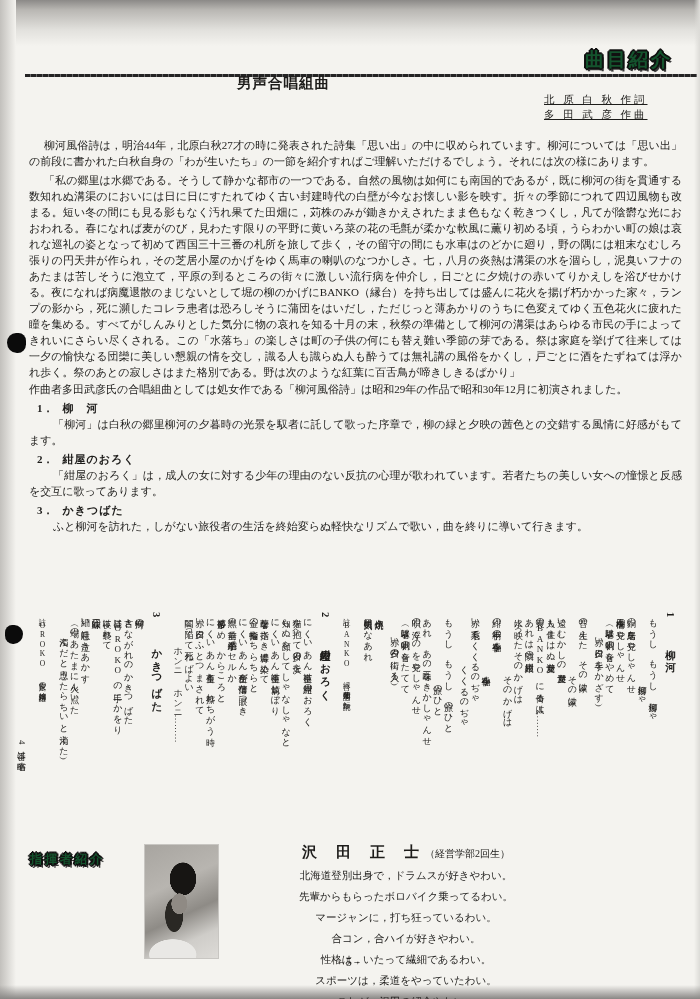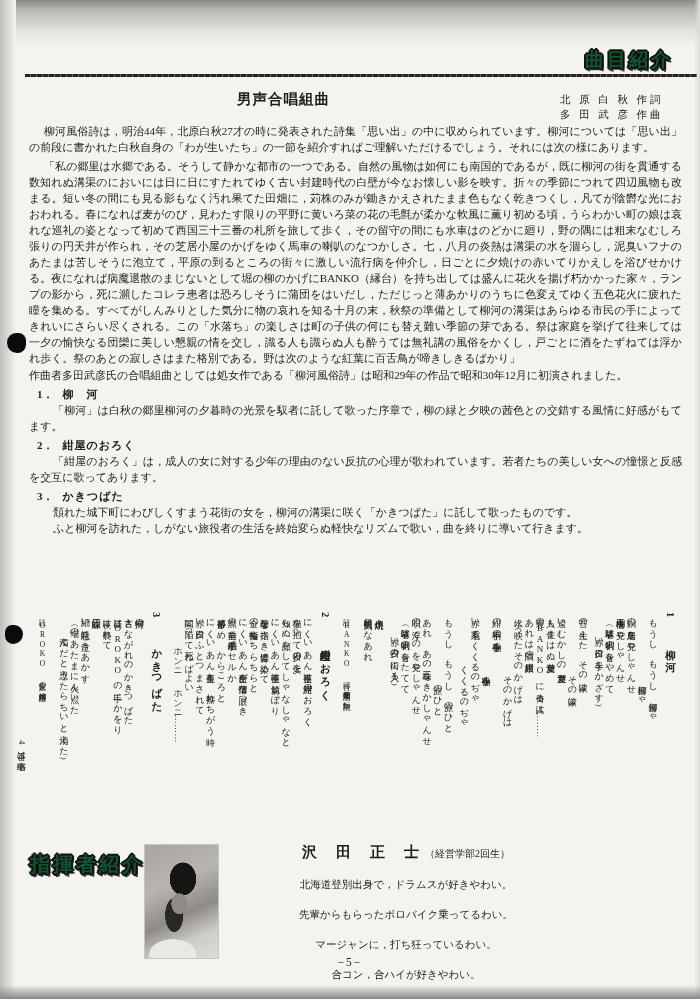--- a/index.html
+++ b/index.html
@@ -13,30 +13,30 @@
   .bottom-band{position:absolute;left:0;right:0;bottom:0;height:14px;
     background:linear-gradient(to bottom,rgba(130,128,125,0),#898785);}
   .right-band{position:absolute;top:0;right:0;bottom:0;width:6px;
     background:linear-gradient(to left,#dcdbd7,rgba(244,243,239,0));}
   
   .badge{position:absolute;font-family:"Liberation Sans",sans-serif;font-weight:bold;
     color:#14532d;letter-spacing:3px;
     text-shadow:-1px -1px 0 #111,1px -1px 0 #111,-1px 1px 0 #111,1px 1px 0 #111,
       -2px 0 0 #111,2px 0 0 #111,0 -2px 0 #111,0 2px 0 #111,2px 3px 0 #3a3a3a;}
   .header-badge{top:47px;left:585px;font-size:19px;}
-  .cond-badge{top:851px;left:30px;font-size:20px;}
+  .cond-badge{top:851px;left:30px;font-size:12px;}
   .rule{position:absolute;top:74px;left:25px;right:3px;height:3px;
     background:repeating-linear-gradient(90deg,#242424 0 5px,#6a6a6a 5px 6px);}
   
-  .title-row{position:absolute;top:90px;left:237px;display:flex;align-items:center;}
+  .title-row{position:absolute;top:74px;left:237px;display:flex;align-items:center;}
   .t-prefix{font-size:14.5px;font-weight:bold;letter-spacing:1px;}
   .t-main{font-size:20px;font-weight:bold;letter-spacing:1px;}
-  .credits{position:absolute;top:92px;left:560px;font-size:10.5px;line-height:15px;letter-spacing:3px;}
+  .credits{position:absolute;top:92px;left:544px;font-size:10.5px;line-height:15px;letter-spacing:3px;text-decoration:underline;}
   
-  .textcol{position:absolute;top:123px;left:0;right:0;font-size:11px;line-height:16px;text-align:justify;}
+  .textcol{position:absolute;top:137px;left:0;right:0;font-size:11px;line-height:16px;text-align:justify;}
   .textcol p{margin:0 18px 0 29px;}
   .intro,.quote{text-indent:15px;}
   .quote{margin-top:3px !important;}
   .post{margin-top:1px !important;}
   #movements{margin-top:3px;}
   .m-head{margin:3px 0 0 37px;font-weight:bold;font-size:11px;line-height:16px;}
   .m-num{margin-right:9px;}
   .m-title{letter-spacing:1px;}
   .m-body{margin:0 18px 1px 29px;text-indent:24px;text-align:justify;}
   
@@ -55,21 +55,21 @@
       radial-gradient(ellipse 40px 26px at 38% 97%,#e9e8e5 58%,rgba(0,0,0,0) 60%),
       radial-gradient(ellipse 13px 17px at 47% 52%,#8f8a84 60%,rgba(0,0,0,0) 62%),
       radial-gradient(ellipse 21px 26px at 52% 30%,#171513 62%,rgba(0,0,0,0) 64%),
       radial-gradient(ellipse 16px 30px at 40% 62%,#2a2824 55%,rgba(0,0,0,0) 58%),
       linear-gradient(155deg,#a8a5a0 0%,#b8b5b0 35%,#8e8b86 60%,#cfcdc9 80%,#dddbd7 100%);
     box-shadow:0 0 0 1px #c8c6c2;}
   .cond-text{position:absolute;top:843px;left:236px;width:340px;text-align:center;}
   .cond-name-row{white-space:nowrap;margin-bottom:3px;}
   .cond-name{font-size:15px;font-weight:bold;letter-spacing:2px;}
   .cond-aff{font-size:10px;letter-spacing:0;}
-  #cond-lines p{margin:16px;font-size:10.5px;line-height:14px;}
+  #cond-lines p{margin:7px;font-size:10.5px;line-height:14px;}
   
   .pagenum{position:absolute;top:956px;left:0;right:0;text-align:center;font-size:11.5px;letter-spacing:2px;}
   .ink{position:absolute;background:#0b0b0b;}
   .blob1{top:333px;left:7px;width:19px;height:20px;border-radius:55% 45% 50% 60%;}
   .blob2{top:625px;left:5px;width:18px;height:19px;border-radius:45% 55% 60% 50%;}
 </style>
 </head>
 <body>
 
 <div class="page">
@@ -92,21 +92,20 @@
   <div class="textcol">
     <p class="intro">柳河風俗詩は，明治44年，北原白秋27才の時に発表された詩集「思い出」の中に収められています。柳河については「思い出」の前段に書かれた白秋自身の「わが生いたち」の一節を紹介すればご理解いただけるでしょう。それには次の様にあります。</p>
     <p class="quote">「私の郷里は水郷である。そうして静かな都市の一つである。自然の風物は如何にも南国的であるが，既に柳河の街を貫通する数知れぬ溝渠のにおいには日に日にすたれてゆく古い封建時代の白壁が今なお懐しい影を映す。折々の季節につれて四辺風物も改まる。短い冬の間にも見る影もなく汚れ果てた田畑に，苅株のみが鋤きかえされたまま色もなく乾きつくし，凡てが陰欝な光におおわれる。春になれば麦がのび，見わたす限りの平野に黄いろ菜の花の毛氈が柔かな軟風に薫り初める頃，うらわかい町の娘は哀れな巡礼の姿となって初めて西国三十三番の札所を旅して歩く，その留守の間にも水車はのどかに廻り，野の隅には粗末なむしろ張りの円天井が作られ，その芝居小屋のかげをゆく馬車の喇叭のなつかしさ。七，八月の炎熱は溝渠の水を涸らし，泥臭いフナのあたまは苦しそうに泡立て，平原の到るところの街々に激しい流行病を仲介し，日ごとに夕焼けの赤いてりかえしを浴びせかける。夜になれば病魔退散のまじないとして堀の柳のかげにBANKO（縁台）を持ち出しては盛んに花火を揚げ朽かかった家々，ランプの影から，死に瀕したコレラ患者は恐ろしそうに蒲団をはいだし，ただじっと薄あかりのうちに色変えてゆく五色花火に疲れた瞳を集める。すべてがしんみりとした気分に物の哀れを知る十月の末，秋祭の準備として柳河の溝渠はあらゆる市民の手によってきれいにさらい尽くされる。この「水落ち」の楽しさは町の子供の何にも替え難い季節の芽である。祭は家庭を挙げて往来しては一夕の愉快なる団欒に美しい懇親の情を交し，識る人も識らぬ人も酔うては無礼講の風俗をかくし，戸ごとに酒をたずねては浮かれ歩く。祭のあとの寂しさはまた格別である。野は次のような紅葉に百舌鳥が啼きしきるばかり」</p>
     <p class="post">作曲者多田武彦氏の合唱組曲としては処女作である「柳河風俗詩」は昭和29年の作品で昭和30年12月に初演されました。</p>
     <div id="movements">
         <div class="m-head"><span class="m-num">1．</span><span class="m-title">柳　河</span></div>
         <p class="m-body">「柳河」は白秋の郷里柳河の夕暮時の光景を馭者に託して歌った序章で，柳の緑と夕映の茜色との交錯する風情に好感がもてます。</p>
         <div class="m-head"><span class="m-num">2．</span><span class="m-title">紺屋のおろく</span></div>
         <p class="m-body">「紺屋のおろく」は，成人の女に対する少年の理由のない反抗の心理が歌われています。若者たちの美しい女への憧憬と反感を交互に歌ってあります。</p>
         <div class="m-head"><span class="m-num">3．</span><span class="m-title">かきつばた</span></div>
-        <p class="m-body">頽れた城下町にわびしくすまう花街の女を，柳河の溝渠に咲く「かきつばた」に託して歌ったものです。</p>
         <p class="m-body">ふと柳河を訪れた，しがない旅役者の生活を終始変らぬ軽快なリズムで歌い，曲を終りに導いて行きます。</p>
       </div>
   </div>
 
   <div id="lyrics">
       <div class="lyric-group">
         <p class="g-heading">1　　柳　河</p>
         <p class="lline">もうし　もうし　柳河じゃ</p>
         <p class="lline">　　　　　　　柳河じゃ</p>
         <p class="lline">銅の鳥居を見やしゃんせ</p>

